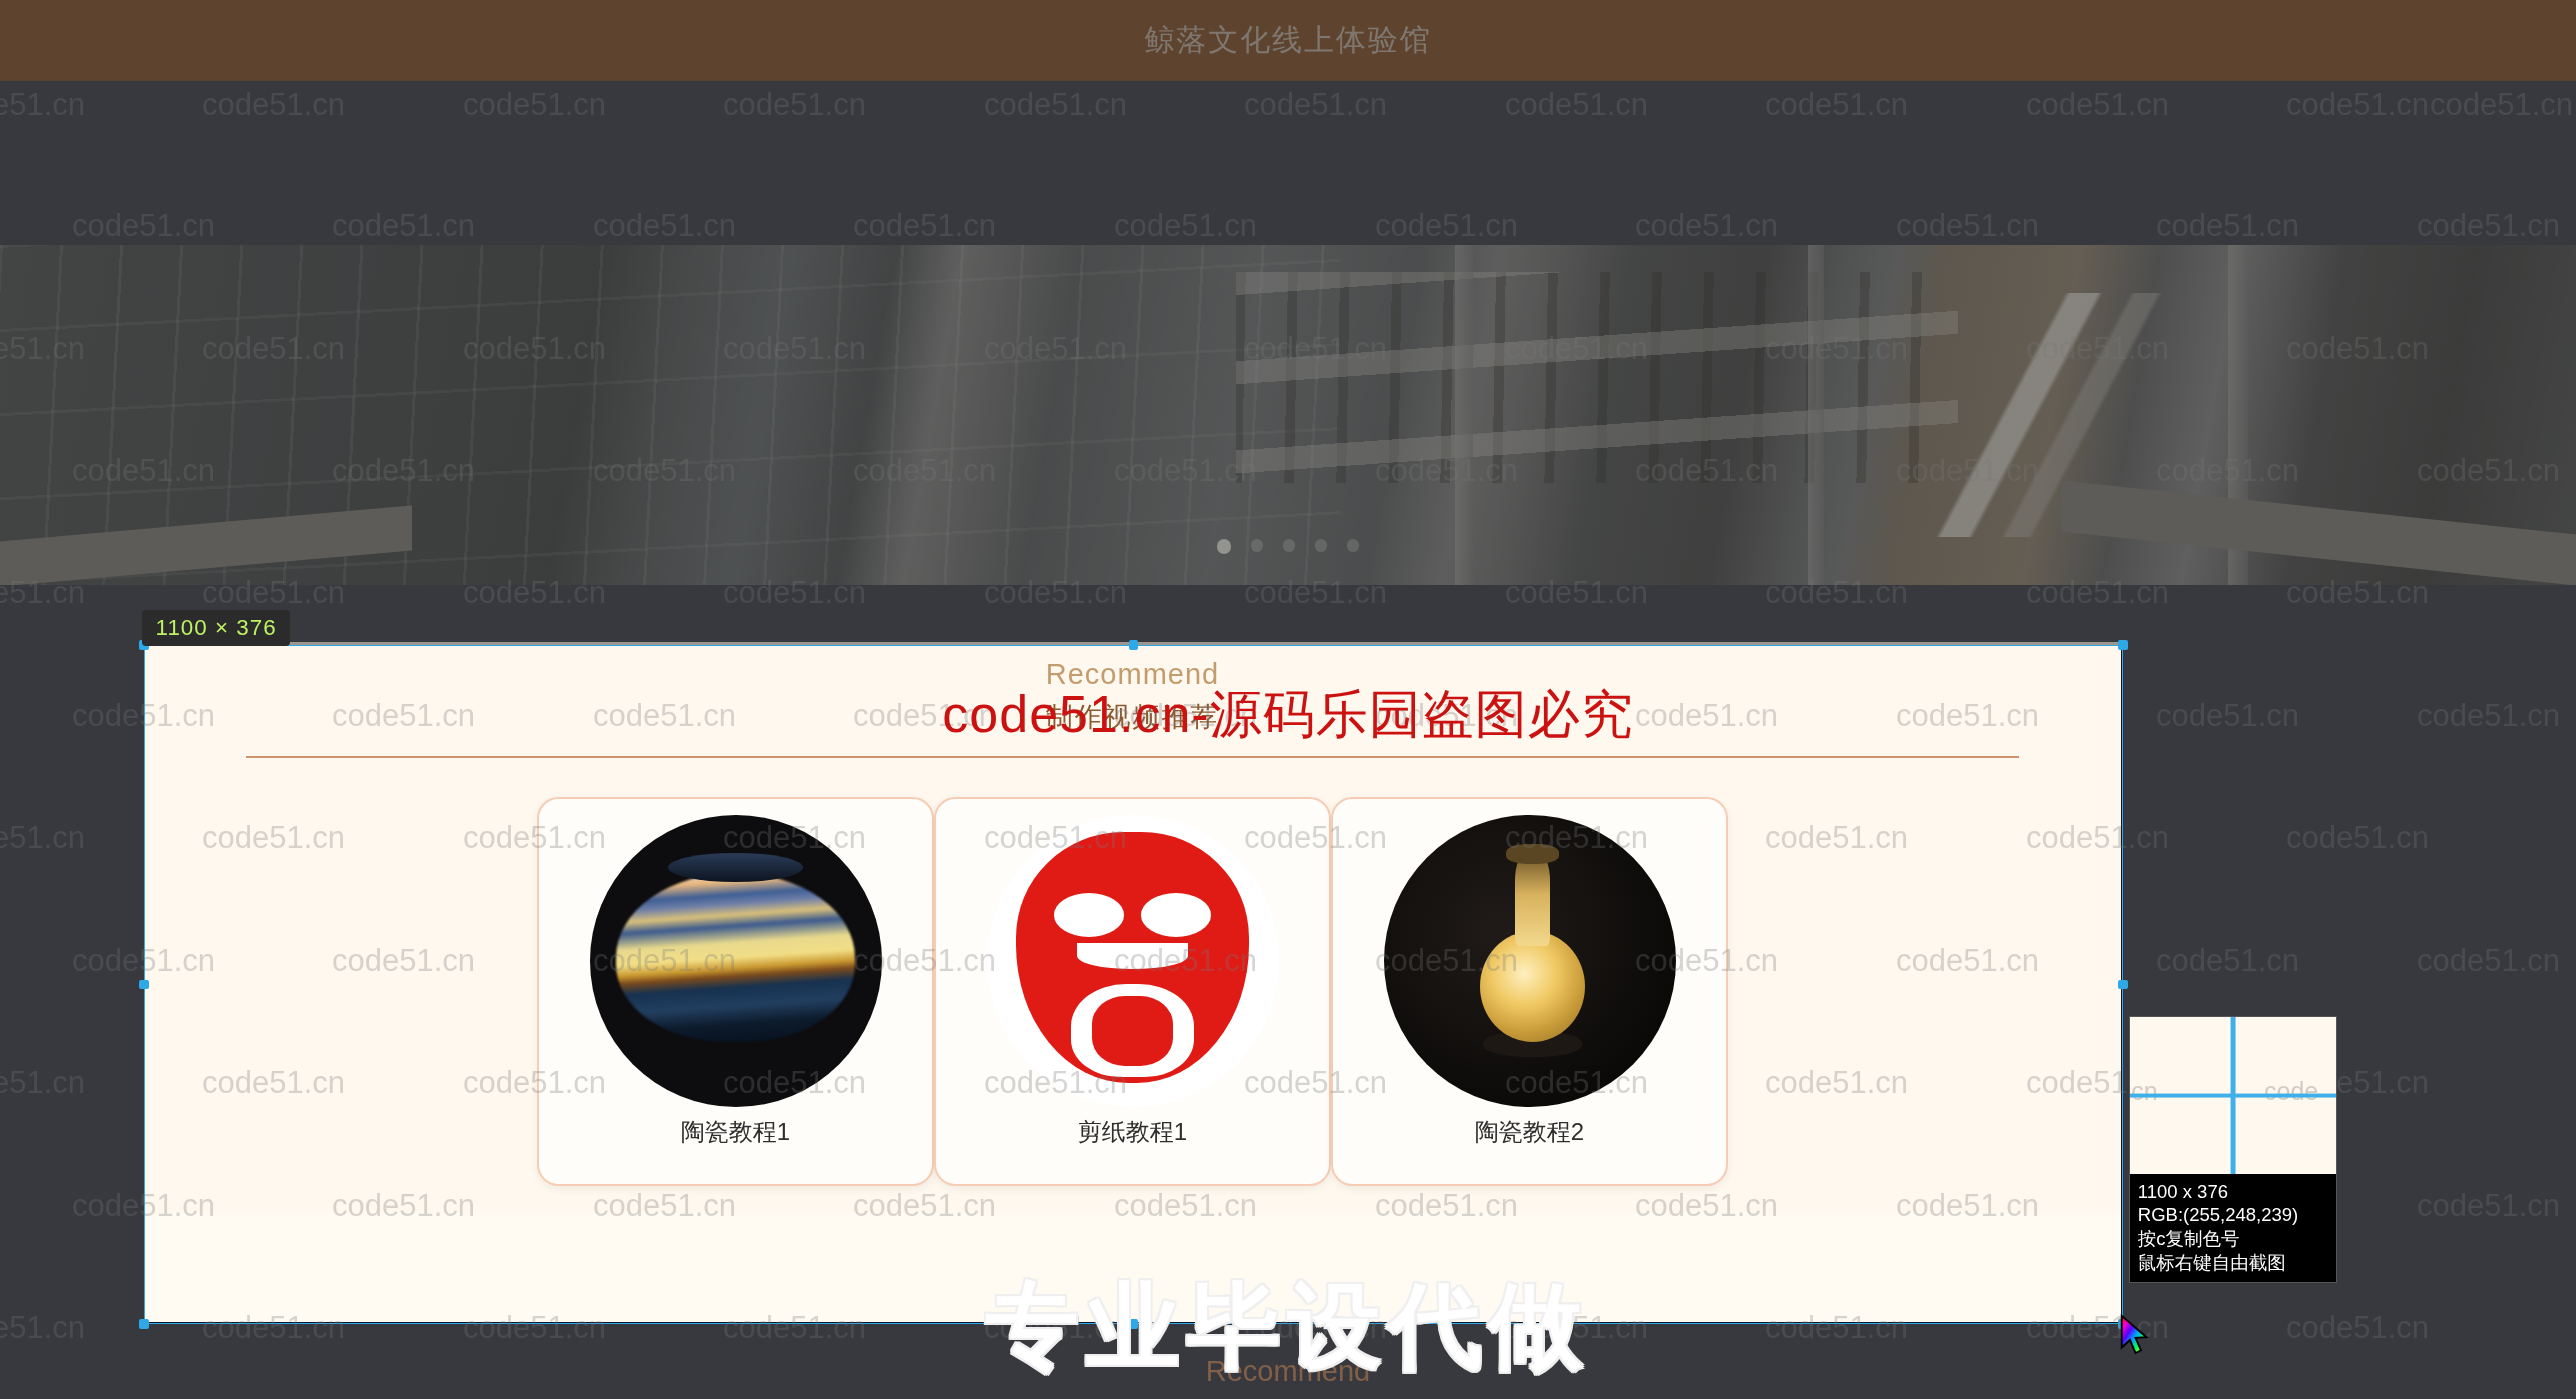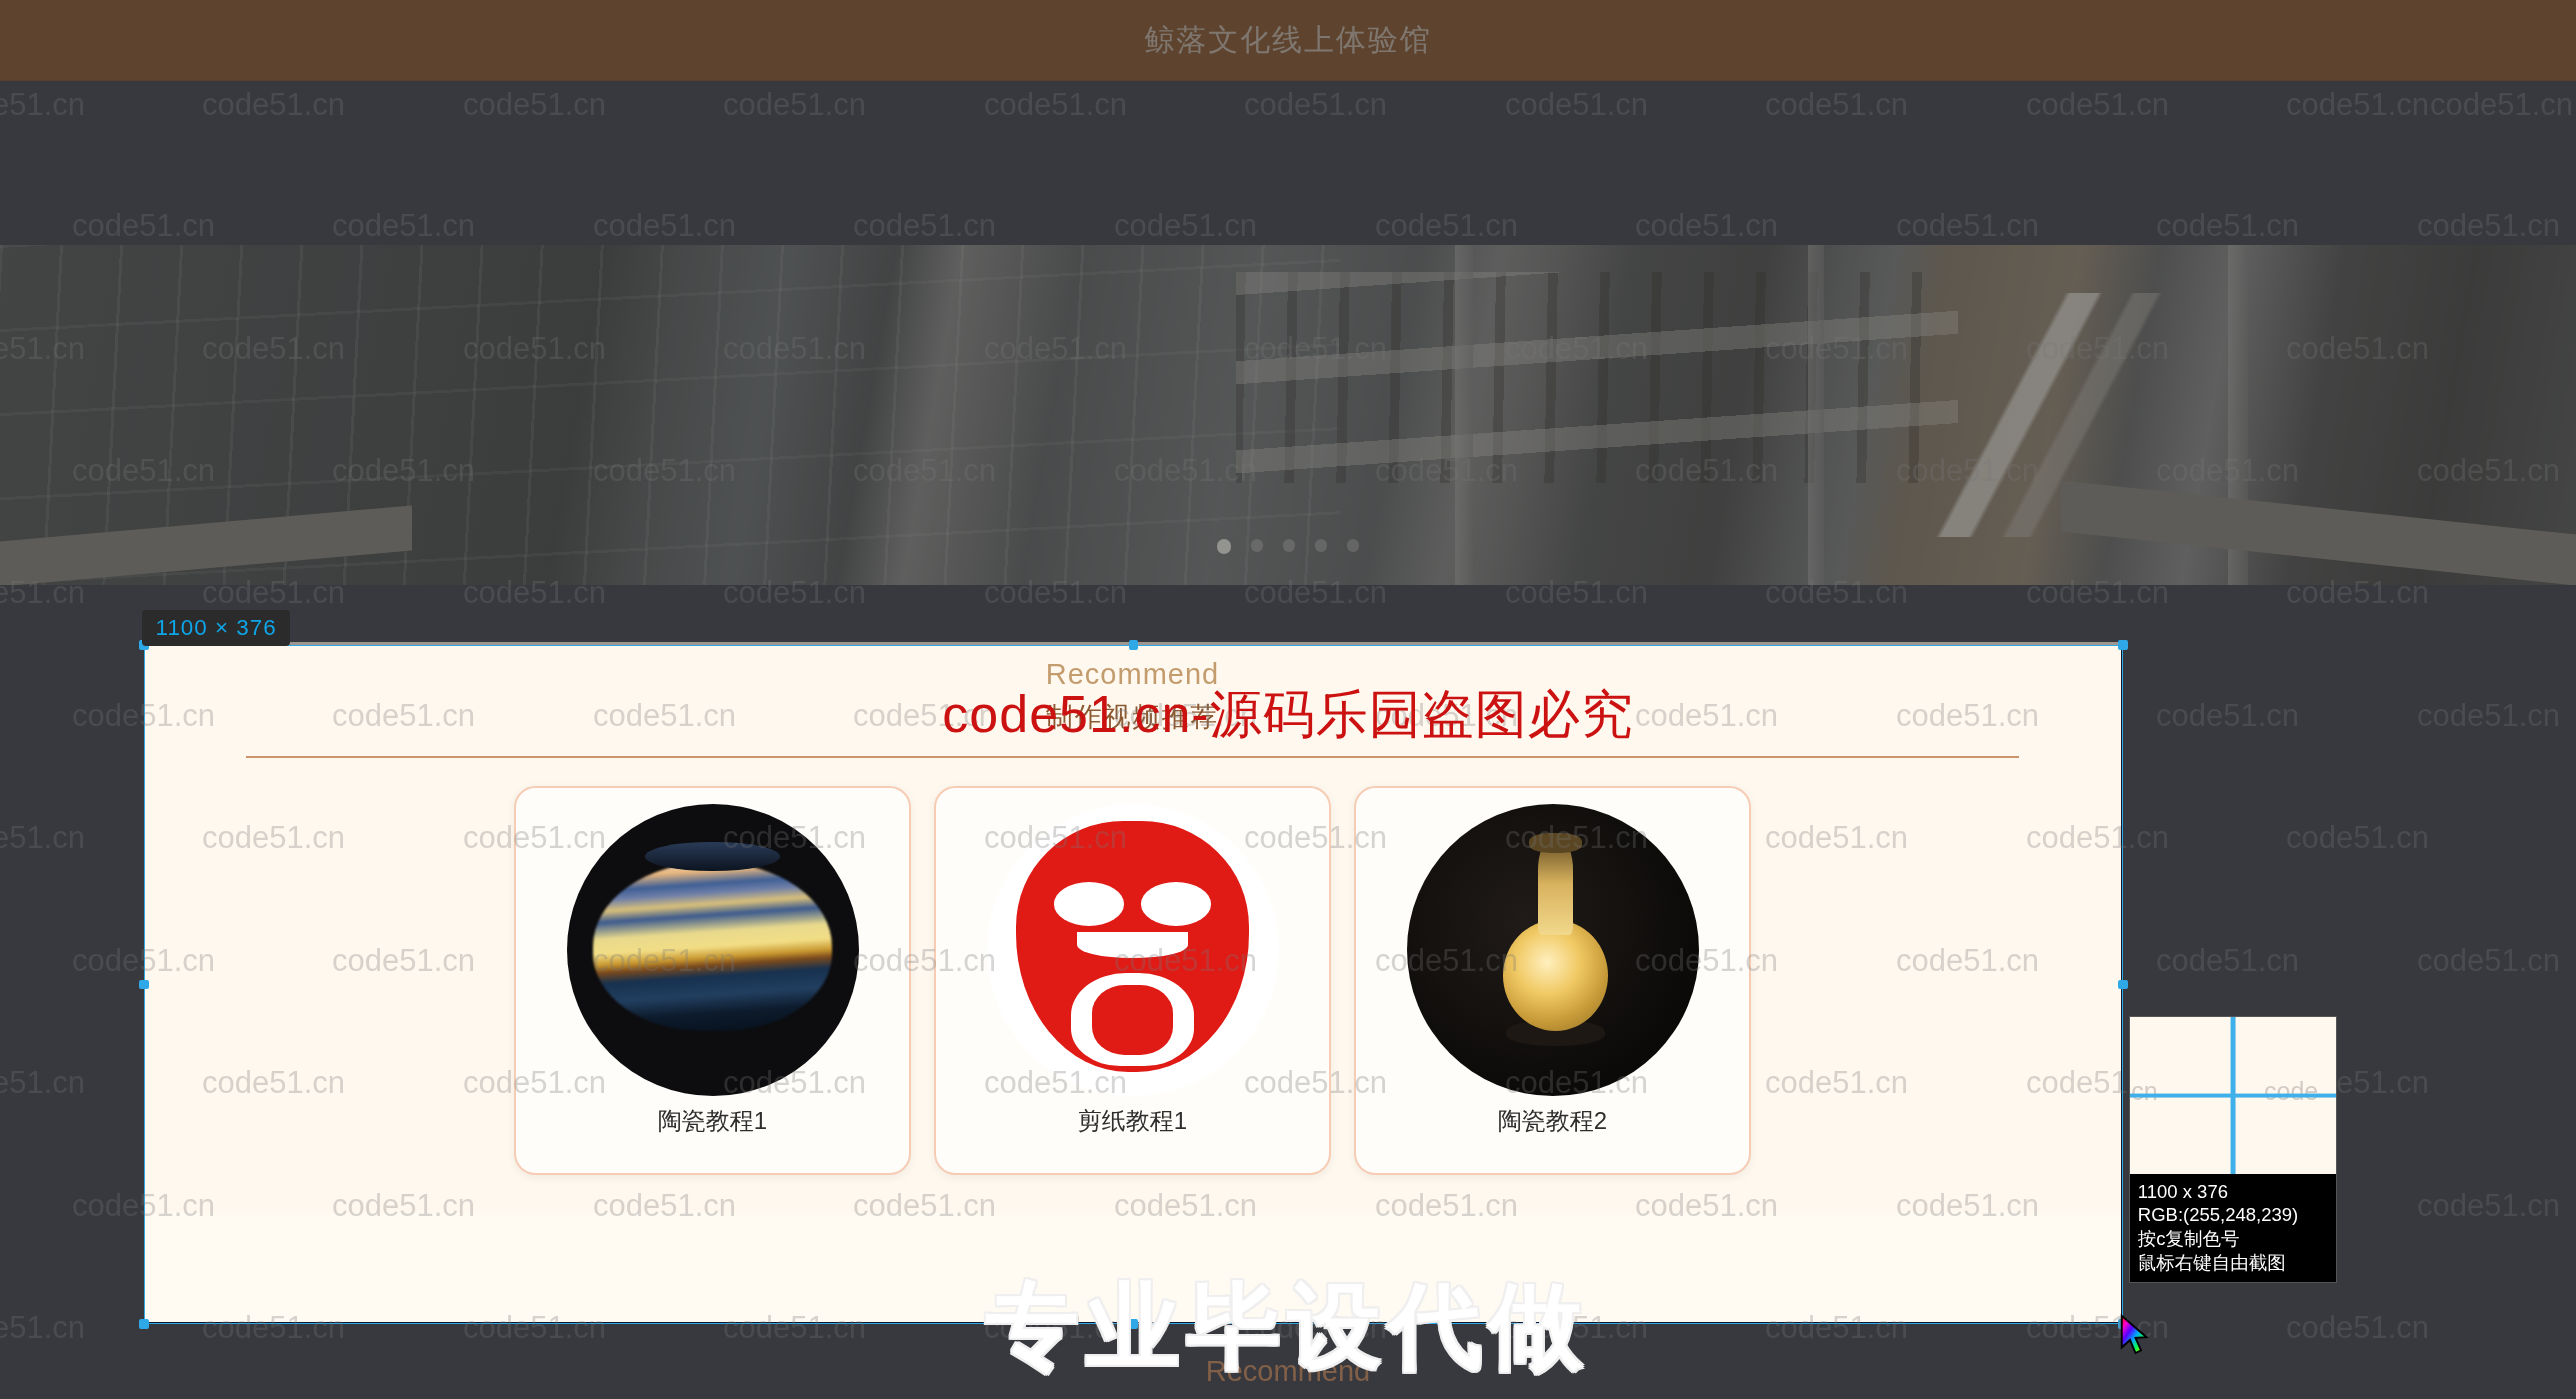--- a/index.html
+++ b/index.html
@@ -178,22 +178,21 @@
   .rec-divider {
     margin: 21.4px 102px 0 102px;
     height: 1.9px;
     background: #c07a4a;
     opacity: .8;
   }
 
   .cards {
     display: flex;
     justify-content: center;
-    gap: 23px;
-    padding: 28px 0 39px 0;
+    padding: 39px 0 39px 0;
   }
   .card {
     width: 393px;
     height: 369px;
     background: #fffdfa;
     border: 2.9px solid #f6cdb4;
     border-radius: 21.4px;
     box-shadow: 0 2.9px 9.7px rgba(0,0,0,.06);
     display: flex;
     flex-direction: column;
@@ -376,21 +375,21 @@
   .h-ml { left: -5.8px; top: calc(50% - 4.9px); }
   .h-mr { right: -5.8px; top: calc(50% - 4.9px); }
   .h-bl { left: -5.8px; bottom: -5.8px; }
   .h-bm { left: calc(50% - 4.9px); bottom: -5.8px; }
   .h-br { right: -5.8px; bottom: -5.8px; }
 
   .size-badge {
     position: absolute;
     left: 142px; top: 610px;
     background: #2b2b2b;
-    color: #0ea5e9;
+    color: #bef264;
     font-size: 22.4px;
     padding: 4.9px 13.6px;
     border-radius: 4px;
     letter-spacing: 1px;
   }
 
   
   .magnifier {
     position: absolute;
     left: 2129px; top: 1016px;

